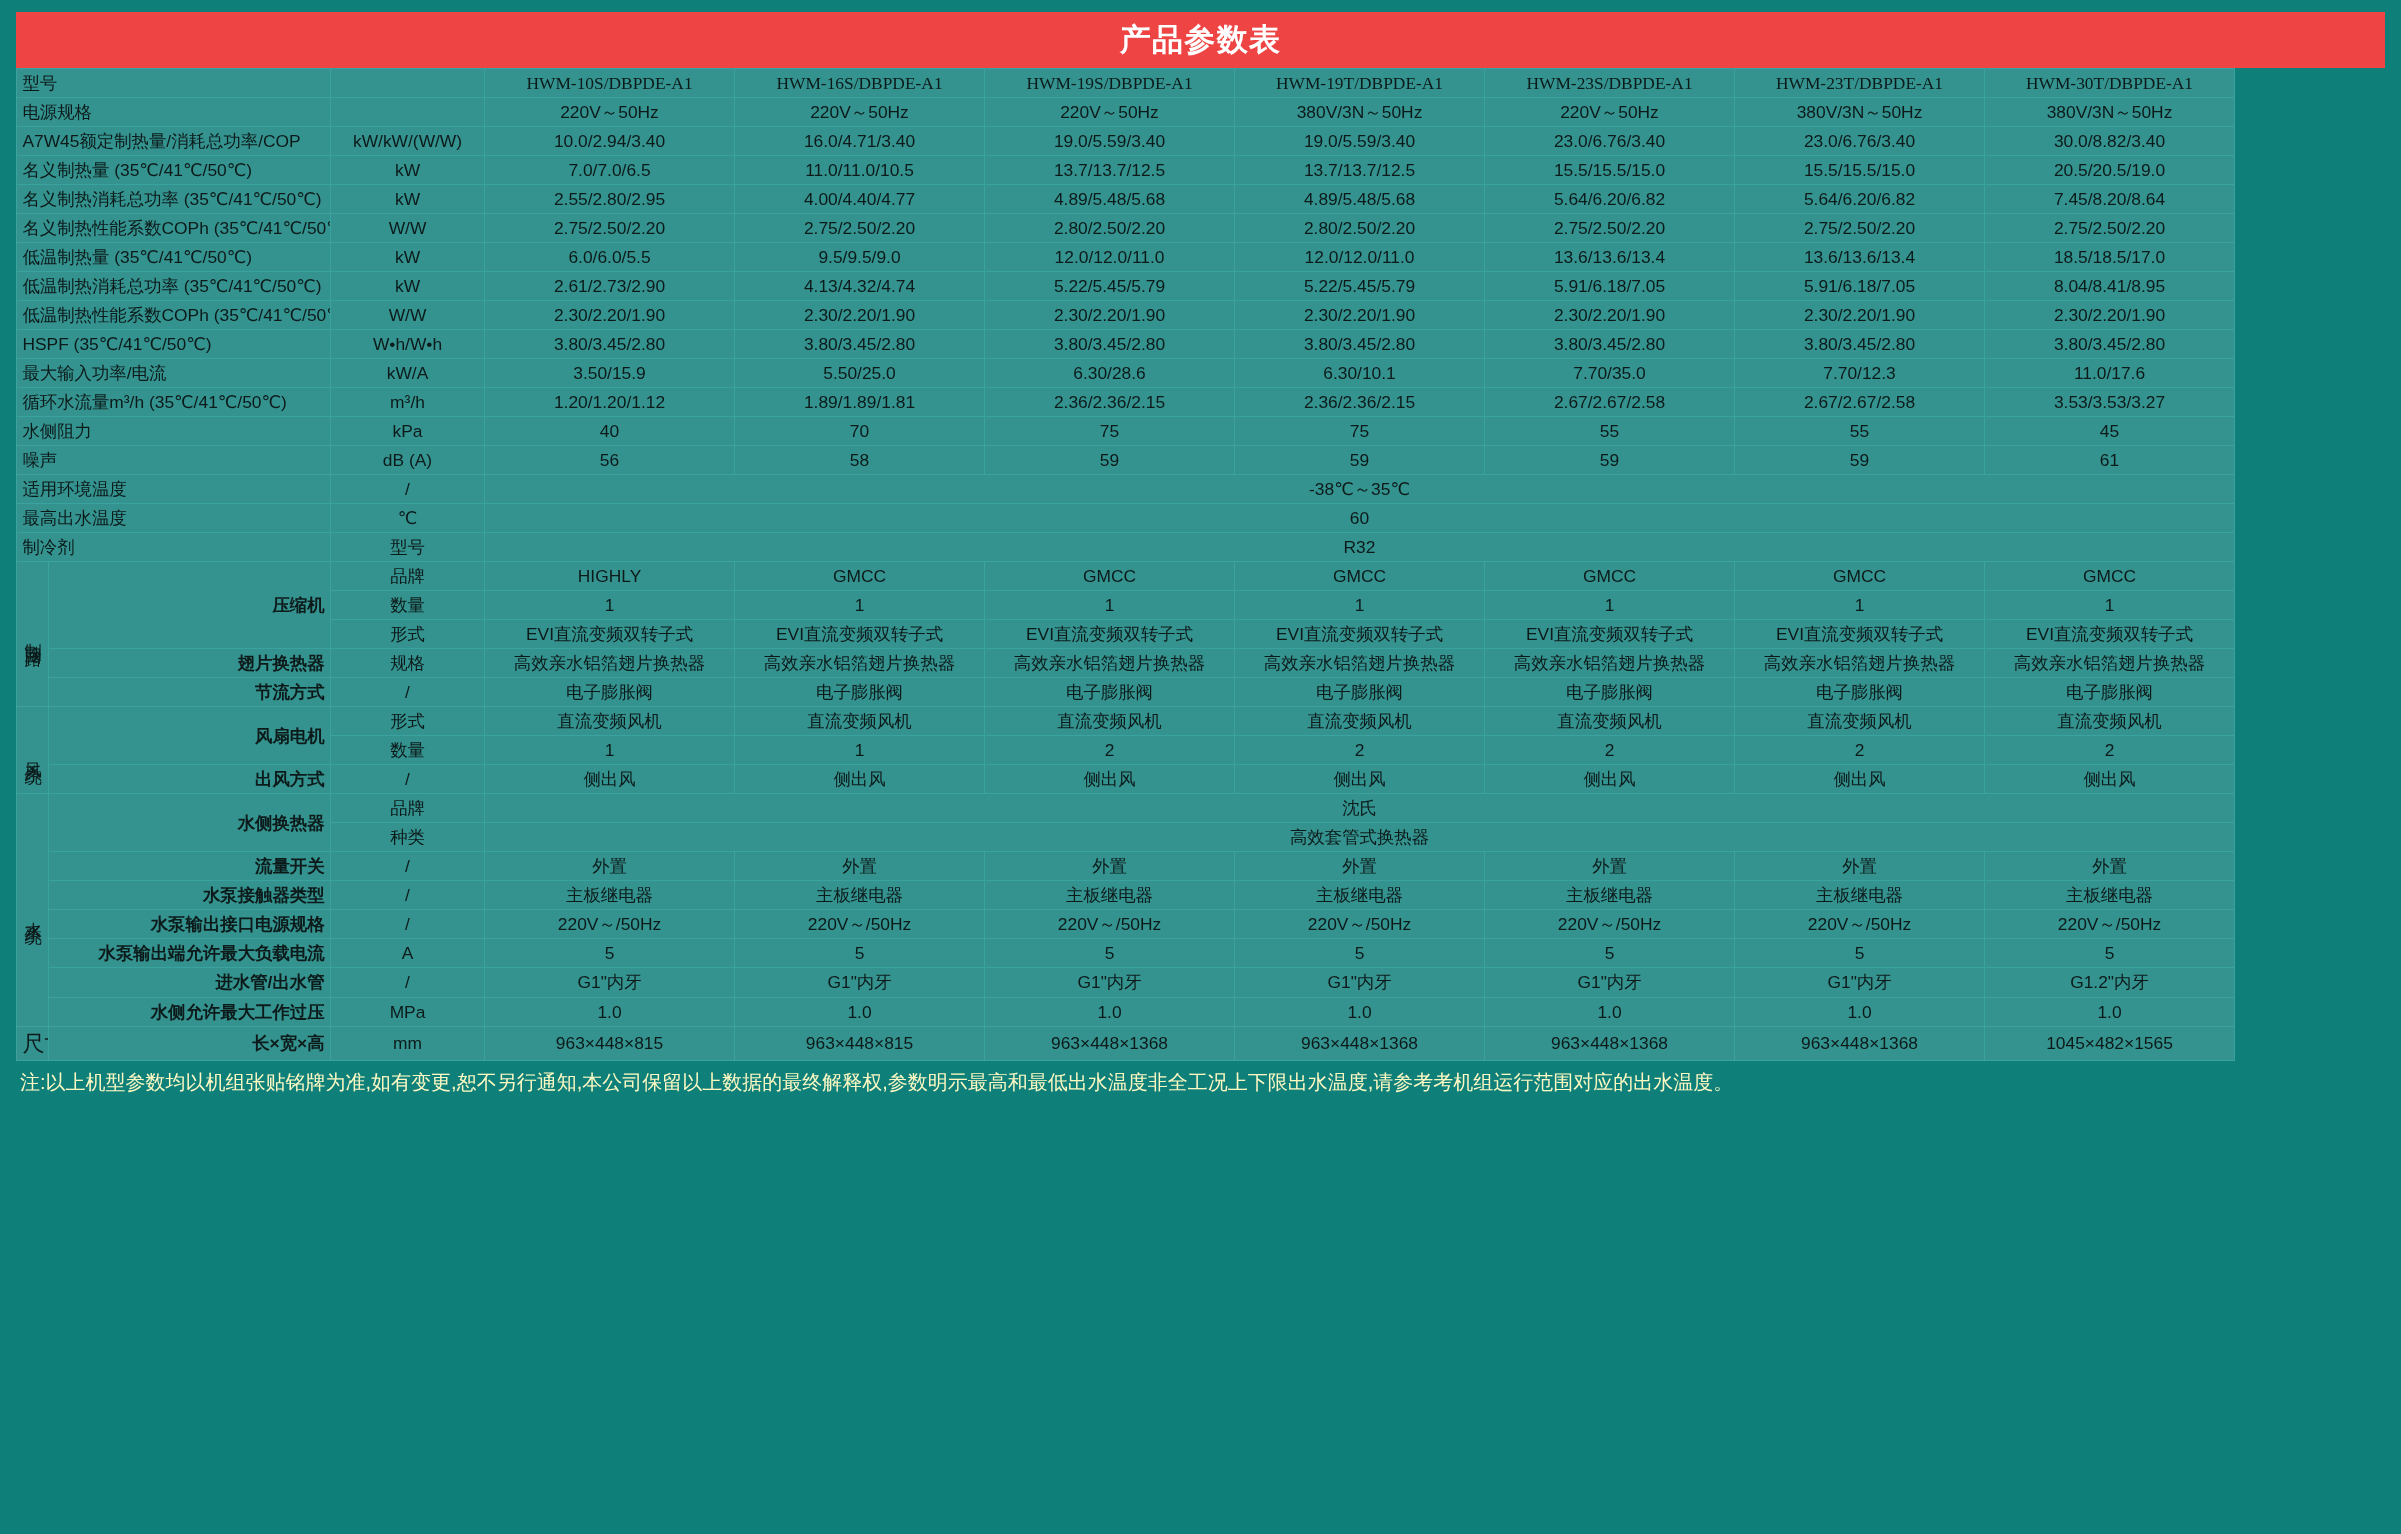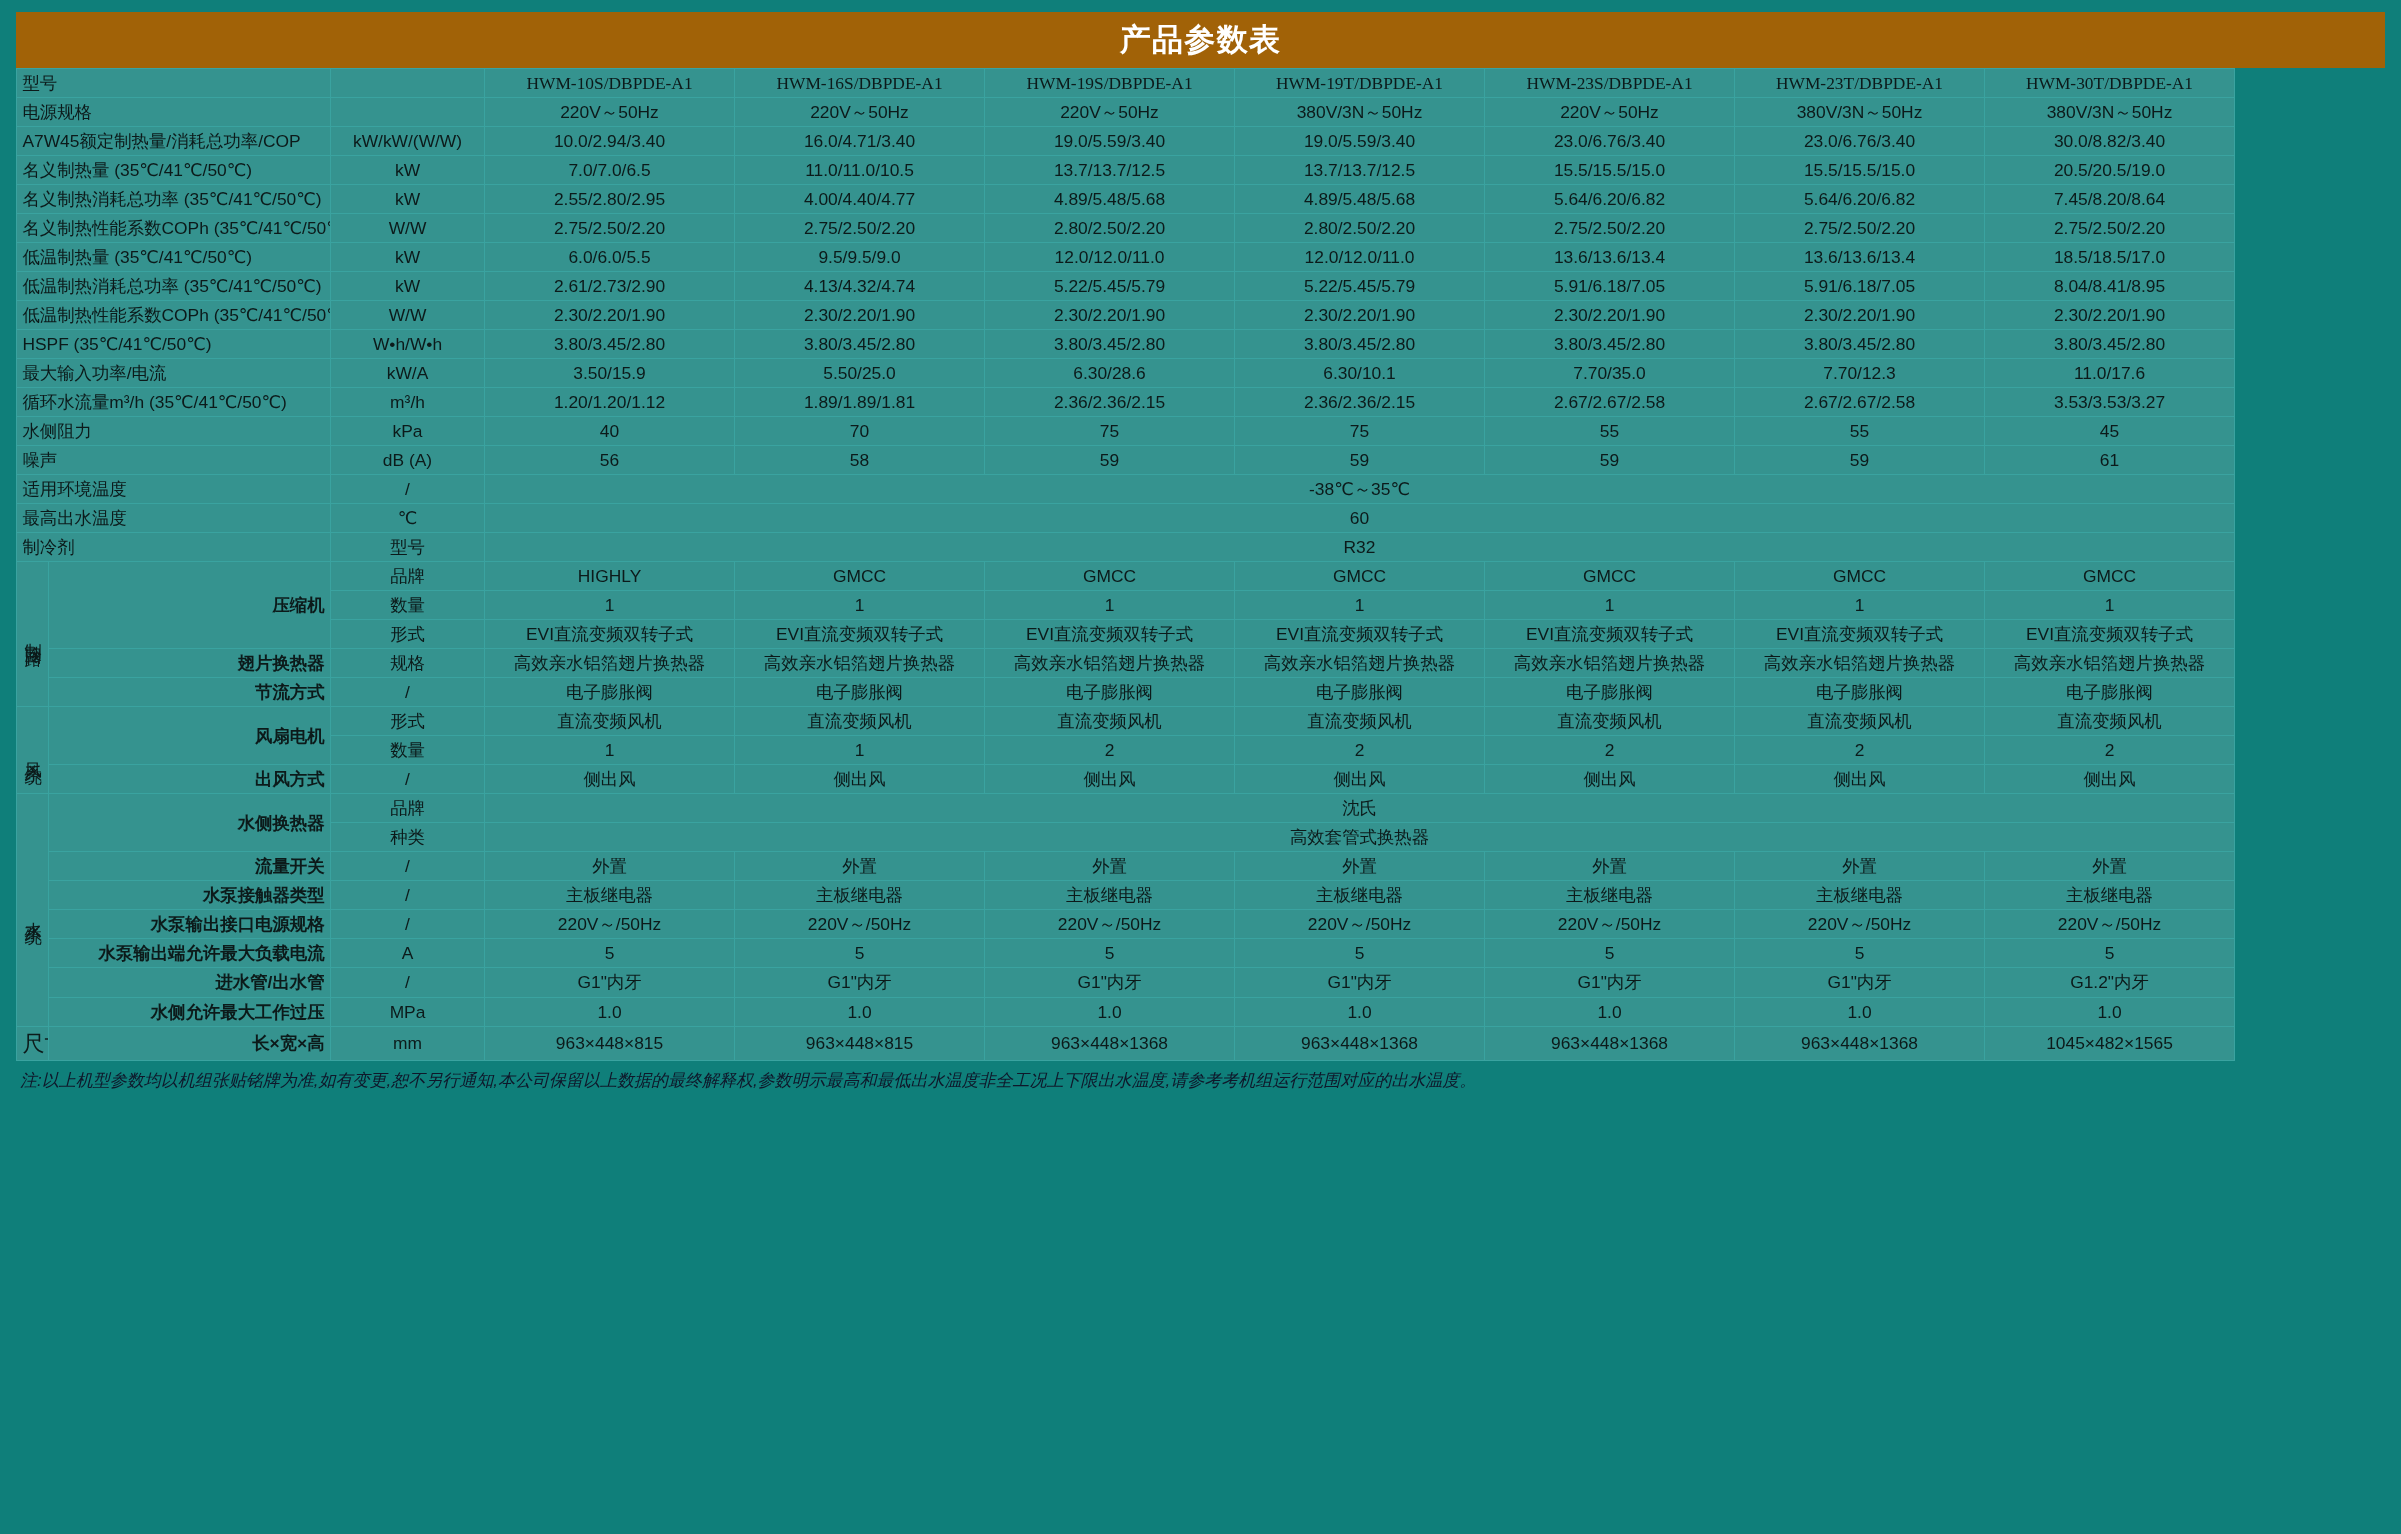--- a/index.html
+++ b/index.html
@@ -10,21 +10,21 @@
   }
   .sheet{
     width:2401px;
     box-sizing:border-box;
     padding:12px 16px 6.7px 16px;
     background:#0f7f7a;
   }
   .title-bar{
     height:56px;
     display:flex;align-items:center;justify-content:center;
-    background:#a16207;
+    background:#ef4444;
     color:#ffffff;
     font-size:31px;
     font-weight:bold;
     letter-spacing:1.3px;
   }
   table.spec{
     border-collapse:collapse;
     width:2071px;
     table-layout:fixed;
     background:rgba(255,255,255,0.16);
@@ -71,24 +71,23 @@
   }
   td.sublabel{
     text-align:right;
     padding-left:14.8px;
     font-weight:bold;
   }
   td.span-all{
     text-align:center;
   }
   .note{
-    font-size:17px;
-    color:#0f172a;
+    font-size:20px;
+    color:#fef9c3;
     padding:8px 2.7px 4px 4px;
-    font-style:italic;
   }
   col.c-model{width:250px;}
   col.c-g1{width:32px;}
   col.c-g2{width:94px;}
   col.c-g3{width:188px;}
   col.c-g4{width:154px;}
 </style>
 </head>
 <body>
 

